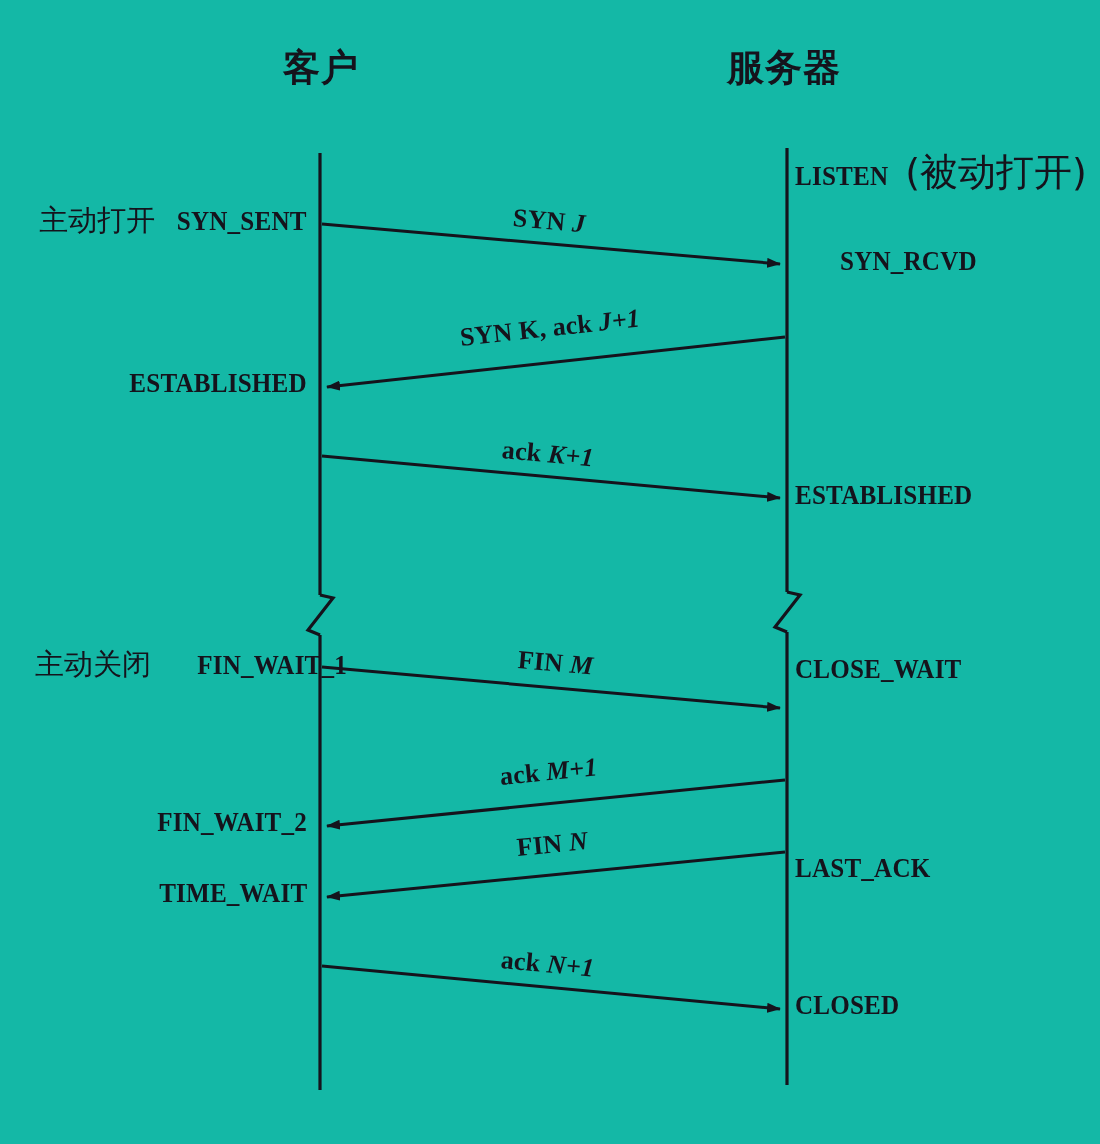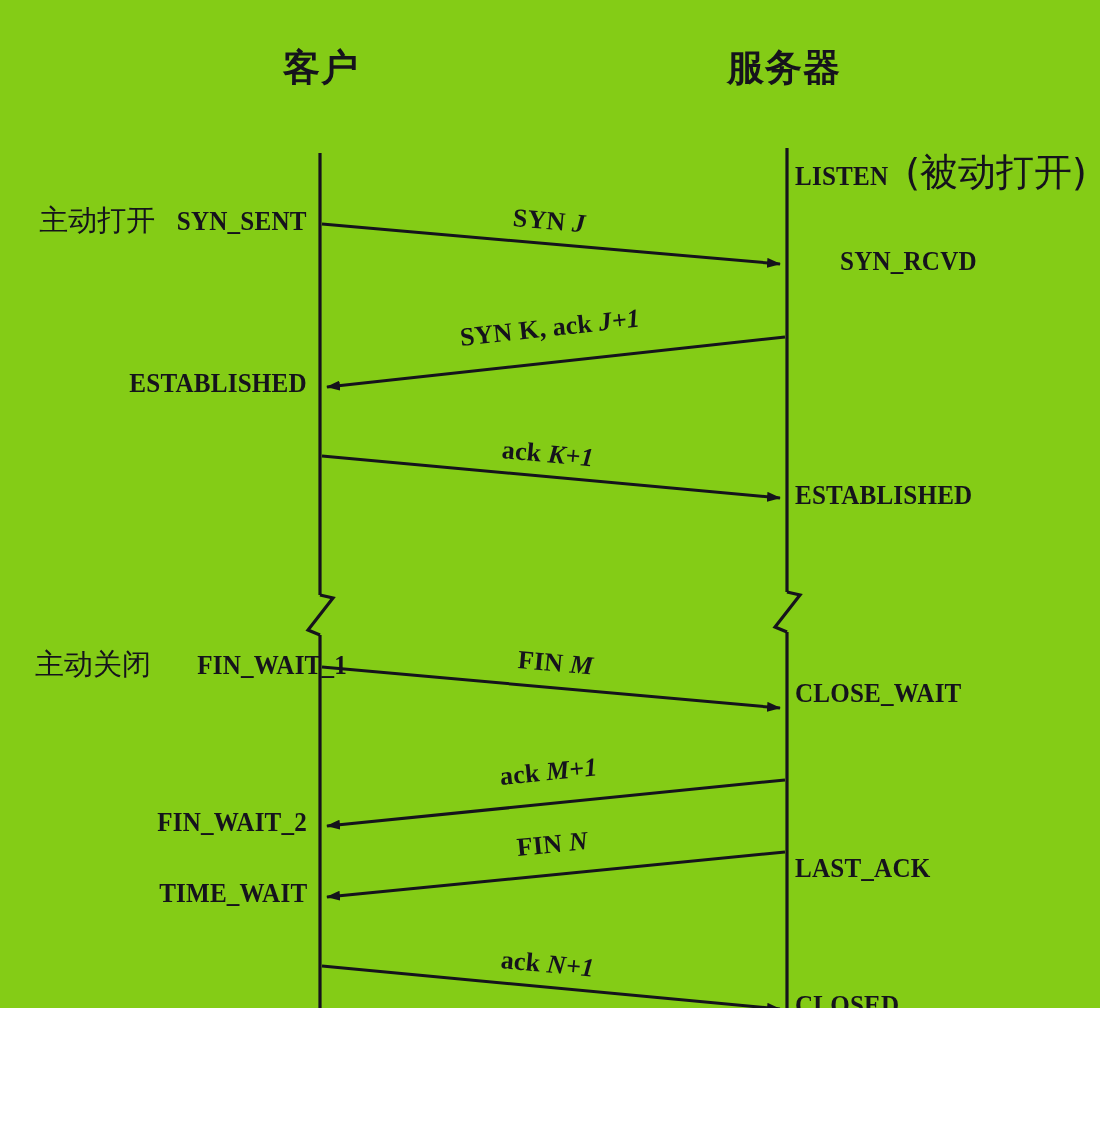--- a/index.html
+++ b/index.html
@@ -3,22 +3,22 @@
 <meta charset="utf-8">
 <style>
   html, body {
     margin: 0;
     padding: 0;
     background: #ffffff;
   }
   #page {
     position: relative;
     width: 1100px;
-    height: 1008px;
-    background: #84cc16;
+    height: 1144px;
+    background: #14b8a6;
     overflow: hidden;
     font-family: "Liberation Serif", "DejaVu Serif", serif;
     color: #15131c;
   }
   #diagram-svg {
     position: absolute;
     left: 0;
     top: 0;
     width: 1100px;
     height: 1144px;
@@ -109,21 +109,21 @@
   <div class="lbl party-header" style="left:283px; top:48px;">客户</div>
   <div class="lbl party-header" style="left:727px; top:48px;">服务器</div>
 
   <div id="overlay">
       <div class="lbl" style="top: 205px; display: flex; align-items: baseline; right: 785px; justify-content: flex-end;"><span class="cjk" style="margin-right: 12px;">主动打开</span><span class="state state-left" style="margin-right: 8px;">SYN_SENT</span></div>
       <div class="lbl" style="top: 152px; display: flex; align-items: baseline; left: 795px;"><span class="state state-right">LISTEN</span><span class="cjk-note" style="margin-left: 10px;">(被动打开)</span></div>
       <div class="lbl" style="top: 247px; display: flex; align-items: flex-start; left: 840px;"><span class="state state-right">SYN_RCVD</span></div>
       <div class="lbl" style="top: 369px; display: flex; align-items: baseline; right: 785px; justify-content: flex-end;"><span class="state state-left" style="margin-right: 8px;">ESTABLISHED</span></div>
       <div class="lbl" style="top: 481px; display: flex; align-items: baseline; left: 795px;"><span class="state state-right">ESTABLISHED</span></div>
       <div class="lbl" style="top: 649px; display: flex; align-items: baseline; right: 745px; justify-content: flex-end; gap: 23px;"><span class="cjk" style="margin-right: 12px;">主动关闭</span><span class="state state-left" style="margin-right: 8px;">FIN_WAIT_1</span></div>
-      <div class="lbl" style="top: 679px; display: flex; align-items: center; left: 795px;"><span class="state state-right">CLOSE_WAIT</span></div>
+      <div class="lbl" style="top: 655px; display: flex; align-items: center; left: 795px;"><span class="state state-right">CLOSE_WAIT</span></div>
       <div class="lbl" style="top: 808px; display: flex; align-items: baseline; right: 785px; justify-content: flex-end;"><span class="state state-left" style="margin-right: 8px;">FIN_WAIT_2</span></div>
       <div class="lbl" style="top: 854px; display: flex; align-items: flex-start; left: 795px;"><span class="state state-right">LAST_ACK</span></div>
       <div class="lbl" style="top: 879px; display: flex; align-items: baseline; right: 785px; justify-content: flex-end;"><span class="state state-left" style="margin-right: 8px;">TIME_WAIT</span></div>
       <div class="lbl" style="top: 991px; display: flex; align-items: baseline; left: 795px;"><span class="state state-right">CLOSED</span></div>
       <div class="lbl msg" style="left: 513px; top: 204px; transform: rotate(4.99deg);"><span>SYN </span><i>J</i></div>
       <div class="lbl msg" style="left: 460px; top: 324px; transform: rotate(353.77deg);"><span>SYN K, ack </span><i>J+1</i></div>
       <div class="lbl msg" style="left: 502px; top: 436px; transform: rotate(5.24deg);"><span>ack </span><i>K+1</i></div>
       <div class="lbl msg" style="left: 518px; top: 646px; transform: rotate(5.12deg);"><span>FIN </span><i>M</i></div>
       <div class="lbl msg" style="left: 500px; top: 763px; transform: rotate(354.26deg);"><span>ack </span><i>M+1</i></div>
       <div class="lbl msg" style="left: 517px; top: 834px; transform: rotate(354.39deg);"><span>FIN </span><i>N</i></div>

